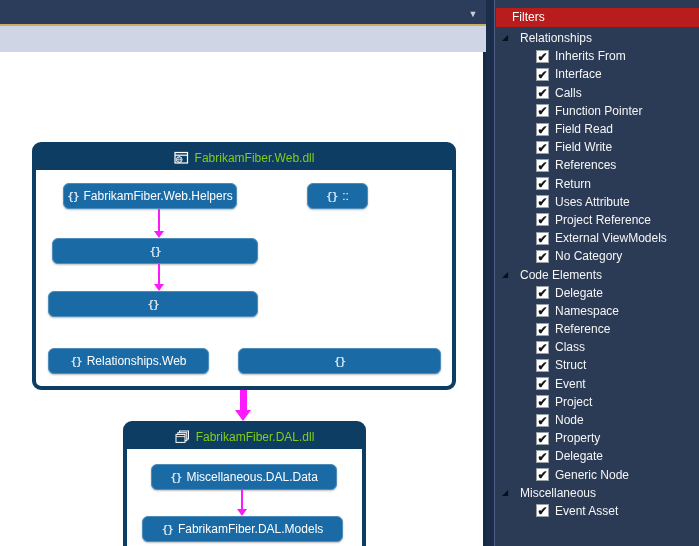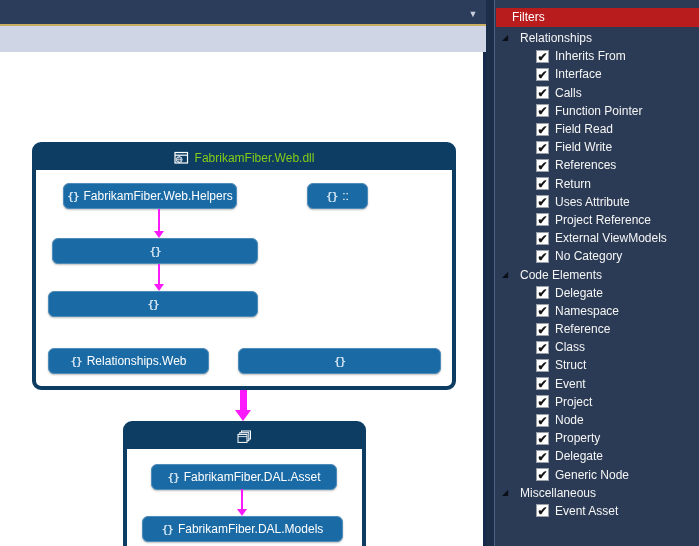--- a/index.html
+++ b/index.html
@@ -96,20 +96,21 @@
     </div>
 
     <div class="group g-dal">
       <div class="group-header">
         <svg class="g-icon" viewBox="0 0 15 14">
           <rect x="4.5" y="1" width="9" height="8" fill="#0D3D63" stroke="#FFFFFF" stroke-width="1"></rect>
           <rect x="2.8" y="2.7" width="9" height="8" fill="#0D3D63" stroke="#FFFFFF" stroke-width="1"></rect>
           <rect x="1" y="4.4" width="9" height="8" fill="#0D3D63" stroke="#FFFFFF" stroke-width="1"></rect>
           <line x1="1" y1="6.6" x2="10" y2="6.6" stroke="#FFFFFF" stroke-width="0.8"></line>
         </svg>
+        <span>FabrikamFiber.DAL.dll</span>
       </div>
     </div>
 
     <div class="node n-helpers">
       <span class="ns">{}</span>
       <span>FabrikamFiber.Web.Helpers</span>
     </div>
     <div class="node n-colon">
       <span class="ns">{}</span>
       <span>::</span>
@@ -122,21 +123,21 @@
     </div>
     <div class="node n-web">
       <span class="ns">{}</span>
       <span>Relationships.Web</span>
     </div>
     <div class="node n-webmodels">
       <span class="ns">{}</span>
     </div>
     <div class="node n-daldata">
       <span class="ns">{}</span>
-      <span>FabrikamFiber.DAL.Asset</span>
+      <span>Miscellaneous.DAL.Data</span>
     </div>
     <div class="node n-dalmodels">
       <span class="ns">{}</span>
       <span>FabrikamFiber.DAL.Models</span>
     </div>
 
     <div class="arrow a1">
       <div class="shaft"></div>
       <div class="head"></div>
     </div>

